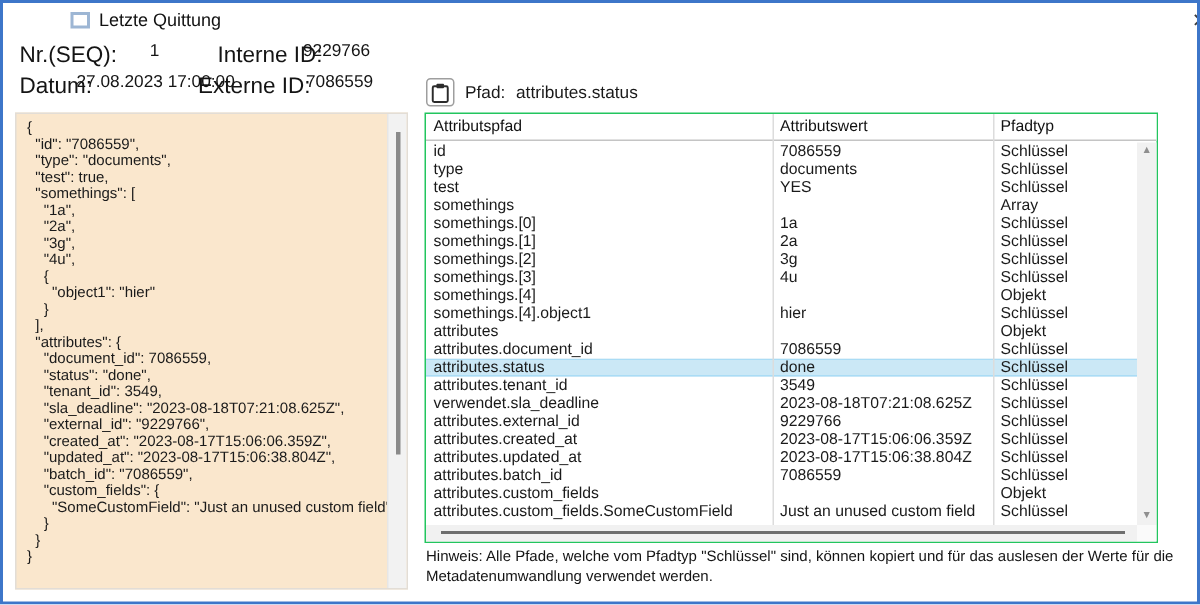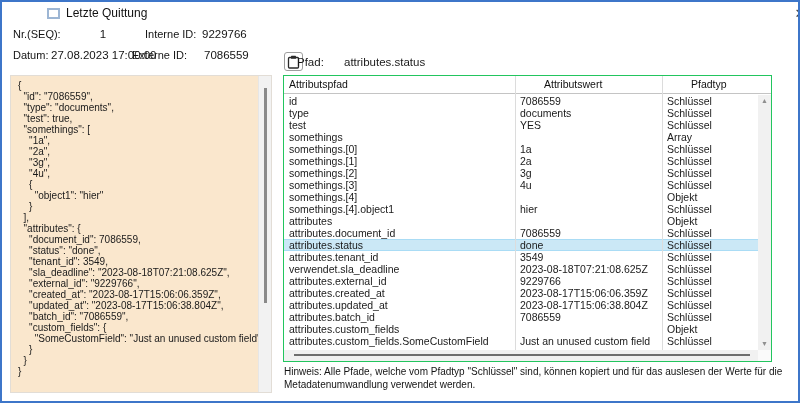--- a/index.html
+++ b/index.html
@@ -13,47 +13,47 @@
 
   
   .titlebar { position:absolute; left:0; top:0; right:0; height:24px; background:#fff;margin-left:36px; }
   .title-icon { position:absolute; left:9px; top:6px; width:13px; height:11px;
     border:2px solid #9db6d4; background:#fff; }
   .title-text { position:absolute; left:28px; top:4px; font-size:12px; color:#111; }
   .close-btn { position:absolute; left:752px; top:3px; width:20px; height:18px;
     font-size:13px; color:#3c3c3c; text-align:center; line-height:18px; cursor:pointer; }
 
   
-  .info-label { position:absolute; font-size:11px; color:#141414; white-space:nowrap; }
+  .info-label { position:absolute; font-size:15px; color:#141414; white-space:nowrap; }
   .info-value { position:absolute; font-size:11.5px; color:#141414; white-space:nowrap; }
 
   
   .json-panel { position:absolute; left:8px; top:73px; width:262px; height:318px;
     background:#fae7cd; border:1px solid #e2ddd6; }
   .json-panel pre { font-family:"Liberation Sans","DejaVu Sans",sans-serif;
     font-size:10px; line-height:11px; color:#1a1a1a; white-space:pre;
     padding:4px 0 0 7px; overflow:hidden; height:100%; }
   .json-vscroll { position:absolute; right:0; top:0; bottom:0; width:13px;
     background:#f2f2f2; border-left:1px solid #e6e6e6; }
   .json-vthumb { position:absolute; left:5px; width:3px; top:12px; height:215px; background:#8a8a8a; }
 
   
   .copy-btn { position:absolute; left:282px; top:50px; width:19px; height:19px;
     background:#fff; border:1px solid #9e9e9e; border-radius:3px; cursor:pointer;
     display:flex; align-items:center; justify-content:center; }
-  .path-label { position:absolute; left:295px; top:54px; font-size:11.5px; }
+  .path-label { position:absolute; left:308px; top:54px; font-size:11.5px; }
   .path-value { position:absolute; left:342px; top:54px; font-size:11.5px; }
 
   
   .attr-table { position:absolute; left:281px; top:73px; width:489px; height:287px;
     background:#fff; border:1px solid #22c55e; }
   .t-header { position:absolute; left:0; top:0; right:0; height:18px;
     border-bottom:1px solid #c4c4c4; background:#fff; display:flex; }
   .t-header .hcell { font-size:10.5px; color:#111; padding:2px 0 0 5px; overflow:hidden; white-space:nowrap; }
-  .hcell.c1 { width:231px; } .hcell.c2 { width:147px;margin-left:24px; } .hcell.c3 { flex:1; }
+  .hcell.c1 { width:231px; } .hcell.c2 { width:147px; } .hcell.c3 { flex:1; }
   .t-body { position:absolute; left:0; top:19px; right:13px; bottom:11px; overflow:hidden; }
   .trow { display:flex; height:12px; line-height:12px; cursor:default; }
   .trow .cell { font-size:10.5px; white-space:nowrap; overflow:hidden; padding-left:5px; height:12px; }
   .cell.pfad { width:231px; } .cell.wert { width:147px; } .cell.typ { flex:1; }
   .trow.selected { background:#cbe8f6; box-shadow:0 -1px 0 #aadcf5 inset, 0 1px 0 #aadcf5 inset; }
   .col-sep { position:absolute; top:0; bottom:11px; width:1px; background:#dcdcdc; z-index:3; }
   .col-sep.s1 { left:231px; } .col-sep.s2 { left:378px; }
 
   
   .t-vscroll { position:absolute; right:0; top:19px; bottom:11px; width:13px;

